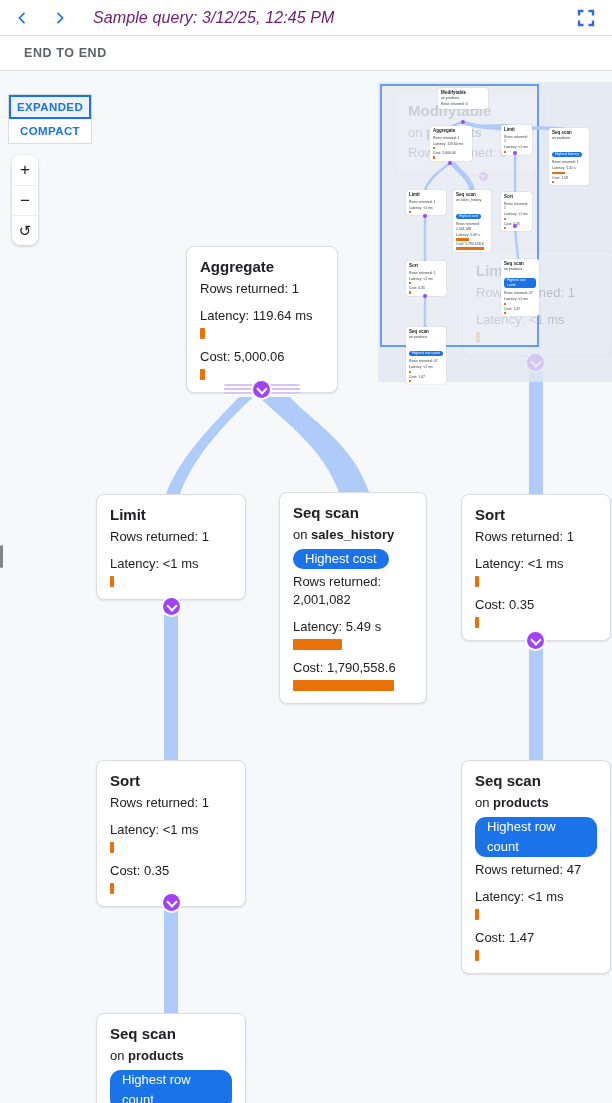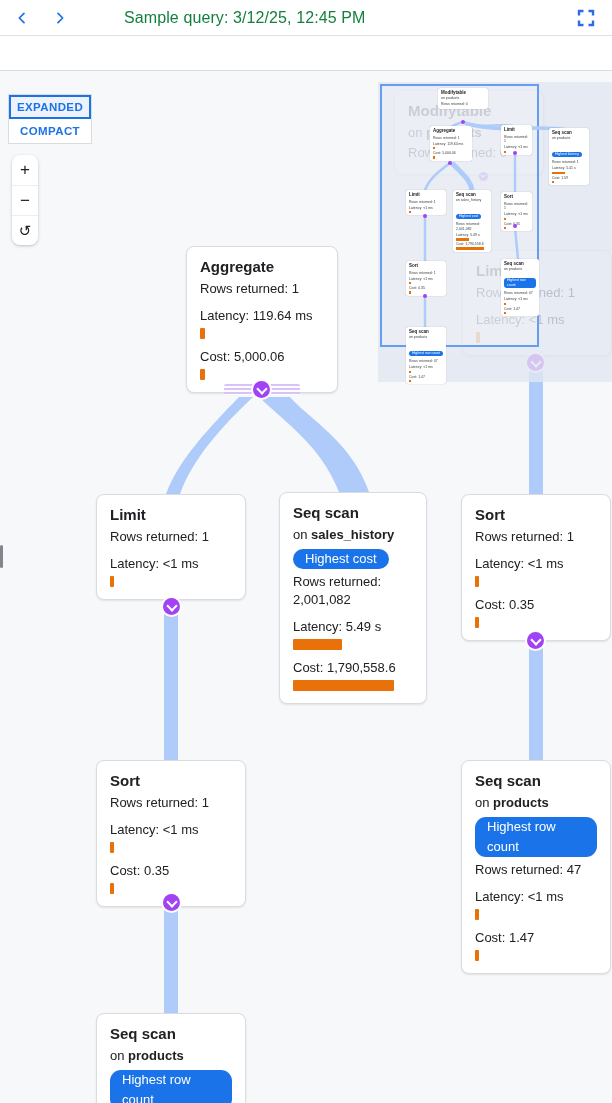--- a/index.html
+++ b/index.html
@@ -4,21 +4,21 @@
 <style>
   * { margin:0; padding:0; box-sizing:border-box; }
   html,body { width:612px; height:1103px; overflow:hidden; background:#fff;
     font-family:"Liberation Sans","DejaVu Sans",sans-serif; color:#202124; }
 
   
   .header { position:relative; height:36px; background:#fff; border-bottom:1px solid #e0e0e0;
     display:flex; align-items:center; }
   .nav-btn { width:32px; height:32px; display:flex; align-items:center; justify-content:center;
     cursor:pointer; margin-left:6px; }
-  .hdr-title { font-size:16px; color:#15803d; margin-left:48px; letter-spacing:.1px; }
+  .hdr-title { font-size:16px; color:#701a75; margin-left:17px; letter-spacing:.1px;font-style:italic; }
   .fs-btn { position:absolute; right:10px; top:2px; width:32px; height:32px;
     display:flex; align-items:center; justify-content:center; cursor:pointer; }
 
   
   .tabbar { height:35px; background:#fff; border-bottom:1px solid #dadce0;
     display:flex; align-items:stretch; padding-left:4px; }
   .tab { display:flex; align-items:center; padding:0 20px; font-size:12.5px; font-weight:bold;
     letter-spacing:.6px; color:#5f6368; cursor:pointer; position:relative; }
   .tab.active { color:#1a73e8; }
   .tab.active::after { content:""; position:absolute; left:0; right:0; bottom:0;
@@ -102,20 +102,21 @@
   </div>
   <div class="hdr-title">Sample query: 3/12/25, 12:45 PM</div>
   <div class="fs-btn">
     <svg width="18" height="18" viewBox="0 0 18 18">
       <path d="M2 6.5V2h4.5M11.5 2H16v4.5M16 11.5V16h-4.5M6.5 16H2v-4.5" fill="none" stroke="#2e6be0" stroke-width="2.4"></path>
     </svg>
   </div>
 </div>
 
 <div class="tabbar">
+  <div class="tab">END TO END</div>
 </div>
 
 <div class="canvas">
 
   <svg class="ribbons" width="612" height="1032">
     <path d="M239,326 C210,356 179,388 166,423 L180,423 C192,389 221,356 253,326 Z" fill="#aecbfa"></path>
     <path d="M259,326 C287,353 321,375 339,421 L369,421 C352,371 309,348 290,326 Z" fill="#aecbfa"></path>
     <rect x="164" y="530" width="14" height="160" fill="#aecbfa"></rect>
     <rect x="164" y="826" width="14" height="117" fill="#aecbfa"></rect>
     <rect x="529" y="274" width="14" height="150" fill="#aecbfa"></rect>

